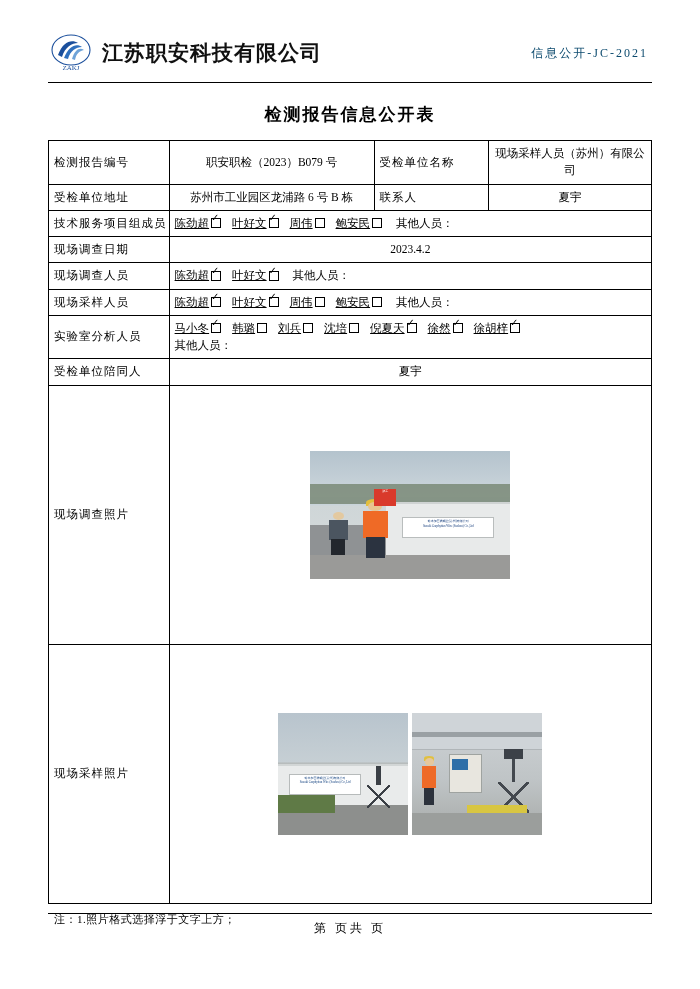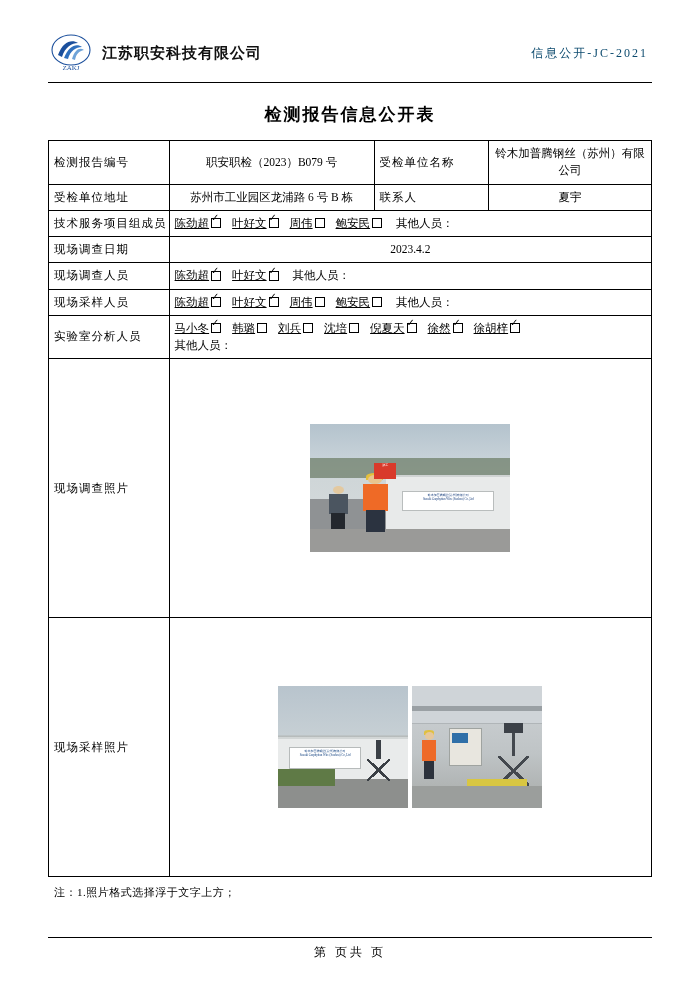--- a/index.html
+++ b/index.html
@@ -39,21 +39,21 @@
   }
   .logo {
     width: 46px;
     height: 40px;
     position: relative;
     flex: none;
     text-align: right;
   }
   .logo svg { display: block; }
   .company-name {
-    font-size: 15px;
+    font-size: 21px;
     font-weight: bold;
     letter-spacing: 1px;
     color: #111;
     font-family: "Liberation Serif", "DejaVu Serif", serif;
   }
   .doc-code {
     font-size: 12px;
     letter-spacing: 2px;
     color: #0c4a6e;
     padding-right: 4px;
@@ -228,21 +228,21 @@
   .note {
     font-size: 11px;
     margin-top: 8px;
     padding-left: 6px;
     letter-spacing: .5px;
   }
   .footer {
     position: absolute;
     left: 48px;
     right: 48px;
-    bottom: 28px;
+    bottom: 52px;
     border-top: 1.2px solid #000;
     padding-top: 6px;
     text-align: center;
     font-size: 12px;
     letter-spacing: 3px;
   }
 </style>
 </head>
 <body>
 
@@ -271,21 +271,21 @@
       <col style="width:20%">
       <col style="width:34%">
       <col style="width:19%">
       <col style="width:27%">
     </colgroup>
     <tbody>
       <tr>
         <td class="lbl">检测报告编号</td>
         <td class="ctr">职安职检（2023）B079 号</td>
         <td class="lbl">受检单位名称</td>
-        <td class="ctr">铃木加普腾钢丝（苏州）有限公司</td>
+        <td class="ctr">现场采样人员（苏州）有限公司</td>
       </tr>
       <tr>
         <td class="lbl">受检单位地址</td>
         <td class="ctr">苏州市工业园区龙浦路 6 号 B 栋</td>
         <td class="lbl">联系人</td>
         <td class="ctr">夏宇</td>
       </tr>
       <tr>
         <td class="lbl">技术服务项目组成员</td>
         <td class="lft" colspan="3">
@@ -310,20 +310,24 @@
           <span id="sampling-staff-list"><span class="member"><span>陈劲超</span><span class="cb checked"></span></span><span class="member"><span>叶好文</span><span class="cb checked"></span></span><span class="member"><span>周伟</span><span class="cb"></span></span><span class="member"><span>鲍安民</span><span class="cb"></span></span></span>
           <span>其他人员：</span>
         </td>
       </tr>
       <tr>
         <td class="lbl">实验室分析人员</td>
         <td class="lft" colspan="3">
           <div id="lab-staff-list"><span class="member"><span>马小冬</span><span class="cb checked"></span></span><span class="member"><span>韩璐</span><span class="cb"></span></span><span class="member"><span>刘兵</span><span class="cb"></span></span><span class="member"><span>沈培</span><span class="cb"></span></span><span class="member"><span>倪夏天</span><span class="cb checked"></span></span><span class="member"><span>徐然</span><span class="cb checked"></span></span><span class="member"><span>徐胡梓</span><span class="cb checked"></span></span></div>
           <div>其他人员：</div>
         </td>
+      </tr>
+      <tr>
+        <td class="lbl">受检单位陪同人</td>
+        <td class="ctr" colspan="3">夏宇</td>
       </tr>
 
       <tr>
         <td class="lbl">现场调查照片</td>
         <td class="photo-cell" colspan="3">
           <div class="photo-wrap">
             <div class="ph1">
               <div class="sky"></div>
               <div class="treeline"></div>
               <div class="road"></div>

